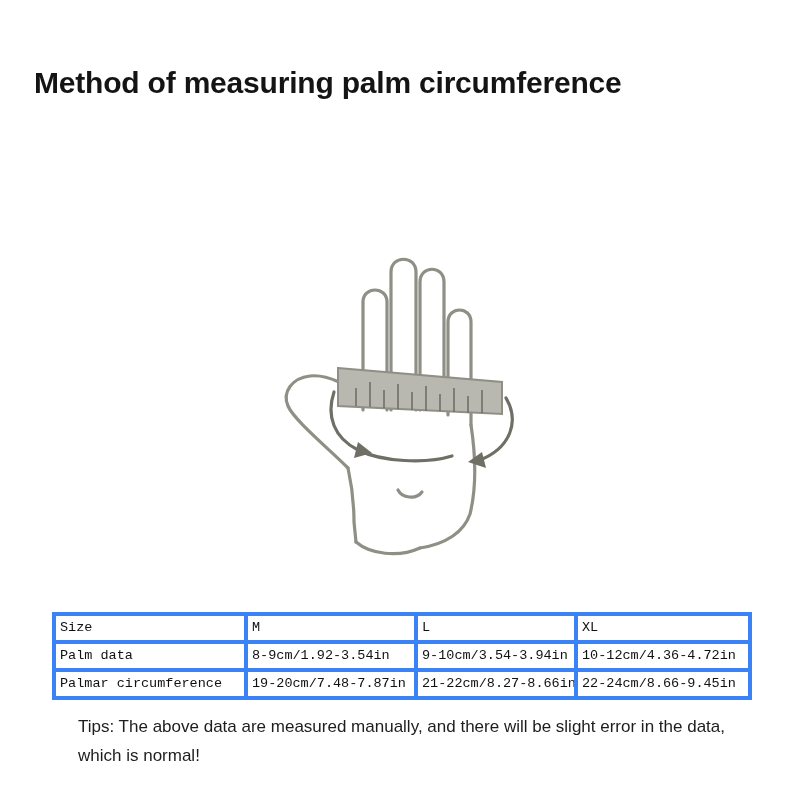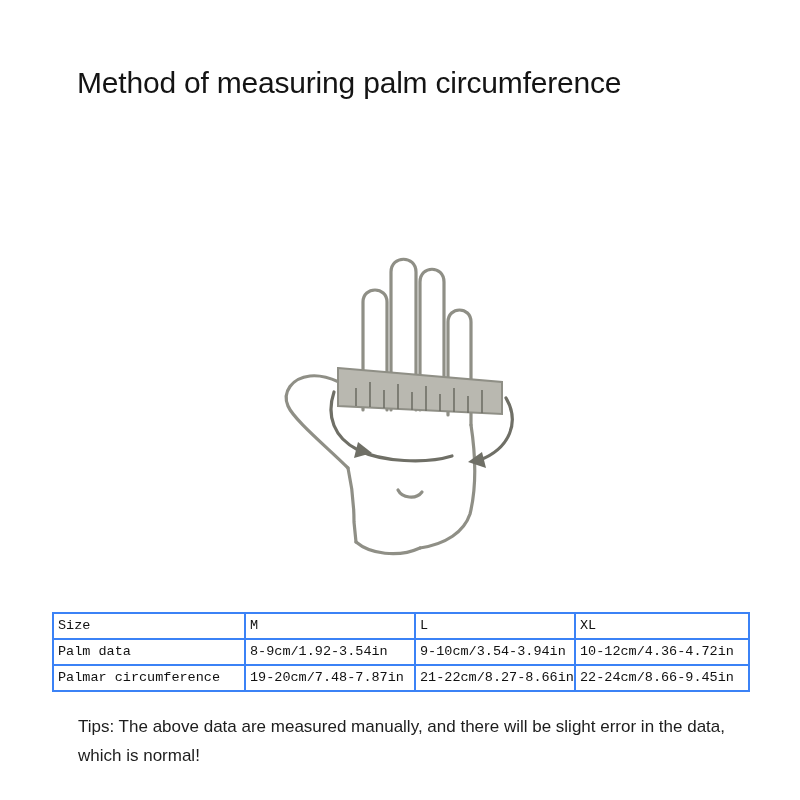--- a/index.html
+++ b/index.html
@@ -18,25 +18,24 @@
     position: relative;
     width: 800px;
     height: 800px;
     box-sizing: border-box;
   }
   .title {
     position: absolute;
     left: 34px;
     top: 66px;
     font-size: 30px;
-    font-weight: normal;
+    font-weight: bold;
     letter-spacing: -0.2px;
     color: #141414;
     white-space: nowrap;
-    margin-left: 43px;
   }
   .subtitle {
     position: absolute;
     left: 48px;
     top: 118px;
     width: 700px;
     font-size: 19px;
     line-height: 27px;
     color: #2b2b2b;
   }
@@ -58,21 +57,21 @@
   }
   table.size-table {
     border-collapse: collapse;
     width: 696px;
     table-layout: fixed;
     font-family: "Liberation Mono", monospace;
     font-size: 13.5px;
     color: #111;
   }
   table.size-table td {
-    border: 2px solid #3b82f6;
+    border: 4px solid #3b82f6;
     padding: 2px 4px 3px 4px;
     height: 19px;
     line-height: 19px;
     white-space: nowrap;
     overflow: hidden;
   }
   col.c1 { width: 192px; }
   col.c2 { width: 170px; }
   col.c3 { width: 160px; }
   col.c4 { width: 174px; }

